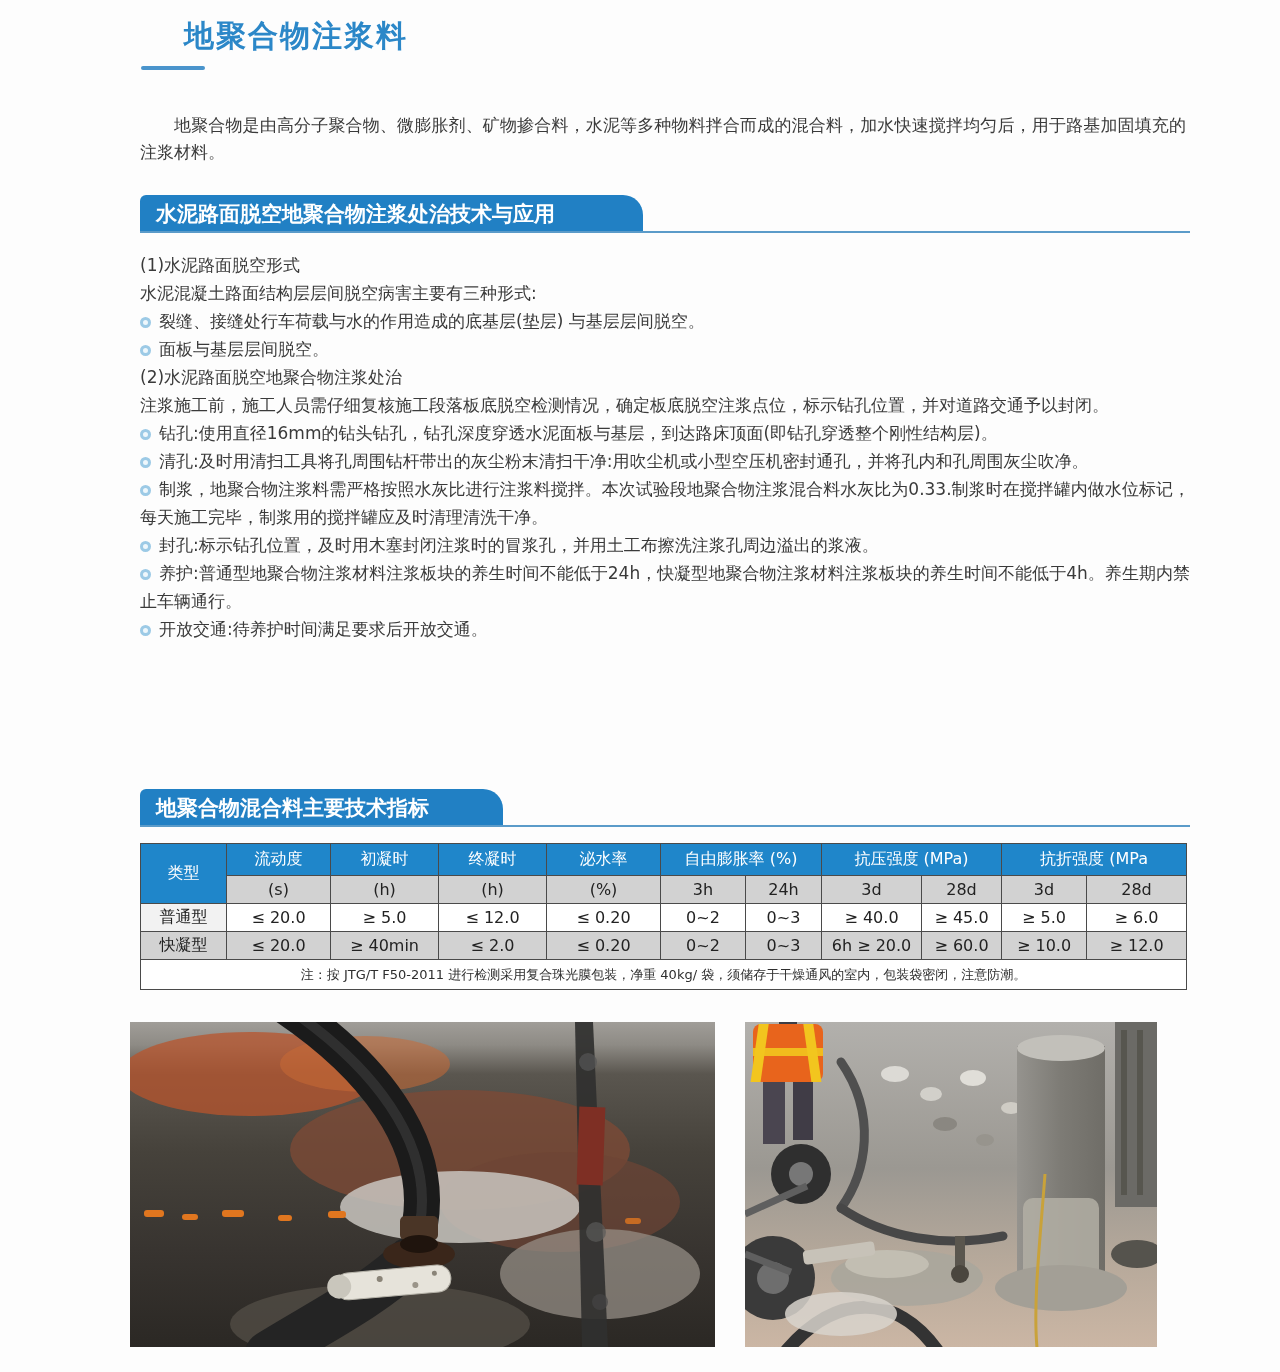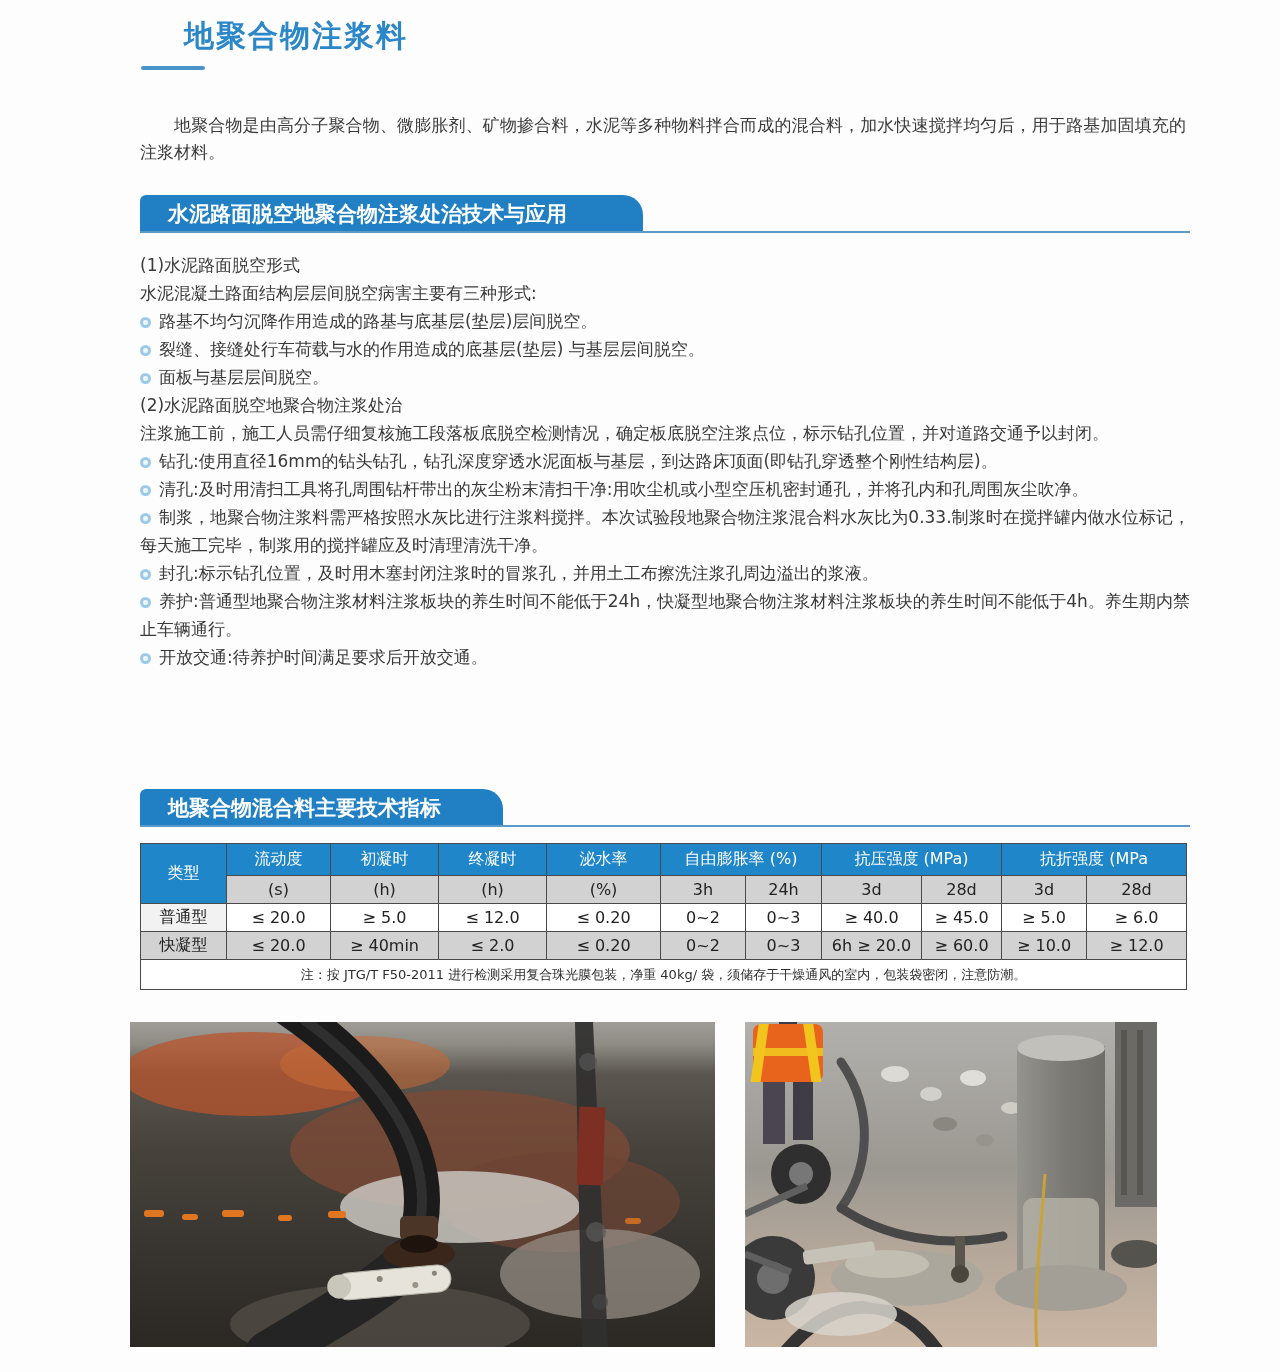--- a/index.html
+++ b/index.html
@@ -8,21 +8,21 @@
 
   .title { position:absolute; top:16px; left:140px; font-size:30px; font-weight:bold;
            color:#2b87c8; letter-spacing:2px;margin-left:44px; }
   .title-dash { position:absolute; top:66px; left:141px; width:64px; height:4px;
                 background:#4a94cc; border-radius:2px; }
 
   .intro { position:absolute; top:112px; left:140px; width:1046px; font-size:17px;
            line-height:27px; color:#3a3a3a; text-indent:2em; text-align:justify; }
 
   .banner { position:absolute; height:38px; background:#2180c4; color:#ffffff;
-            font-size:21px; font-weight:bold; line-height:38px; padding-left:28px;
+            font-size:21px; font-weight:bold; line-height:38px; padding-left:16px;
             border-radius:6px 20px 0 0; }
   .banner.b1 { top:195px; left:140px; width:503px; }
   .banner.b2 { top:789px; left:140px; width:363px; }
   .banner-line { position:absolute; left:140px; width:1050px; height:2px; background:#5b9bc9; }
   .banner-line.l1 { top:231px; }
   .banner-line.l2 { top:825px; }
 
   .body-text { position:absolute; top:251px; left:140px; width:1050px; }
   .line { font-size:17px; line-height:28px; color:#3a3a3a; text-align:justify; }
   .ring { display:inline-block; width:11px; height:11px; border:3px solid #9ccae6;
@@ -57,21 +57,20 @@
   <p class="intro">地聚合物是由高分子聚合物、微膨胀剂、矿物掺合料，水泥等多种物料拌合而成的混合料，加水快速搅拌均匀后，用于路基加固填充的注浆材料。</p>
 
   <div class="banner b1">
     <span>水泥路面脱空地聚合物注浆处治技术与应用</span>
   </div>
   <div class="banner-line l1"></div>
 
   <div class="body-text">
     <p class="line"><span class="lt">(1)水泥路面脱空形式</span></p>
     <p class="line"><span class="lt">水泥混凝土路面结构层层间脱空病害主要有三种形式:</span></p>
-    <p class="line"><span class="ring"></span><span class="lt">路基不均匀沉降作用造成的路基与底基层(垫层)层间脱空。</span></p>
     <p class="line"><span class="ring"></span><span class="lt">裂缝、接缝处行车荷载与水的作用造成的底基层(垫层) 与基层层间脱空。</span></p>
     <p class="line"><span class="ring"></span><span class="lt">面板与基层层间脱空。</span></p>
     <p class="line"><span class="lt">(2)水泥路面脱空地聚合物注浆处治</span></p>
     <p class="line"><span class="lt">注浆施工前，施工人员需仔细复核施工段落板底脱空检测情况，确定板底脱空注浆点位，标示钻孔位置，并对道路交通予以封闭。</span></p>
     <p class="line"><span class="ring"></span><span class="lt">钻孔:使用直径16mm的钻头钻孔，钻孔深度穿透水泥面板与基层，到达路床顶面(即钻孔穿透整个刚性结构层)。</span></p>
     <p class="line"><span class="ring"></span><span class="lt">清孔:及时用清扫工具将孔周围钻杆带出的灰尘粉末清扫干净:用吹尘机或小型空压机密封通孔，并将孔内和孔周围灰尘吹净。</span></p>
     <p class="line"><span class="ring"></span><span class="lt">制浆，地聚合物注浆料需严格按照水灰比进行注浆料搅拌。本次试验段地聚合物注浆混合料水灰比为0.33.制浆时在搅拌罐内做水位标记，每天施工完毕，制浆用的搅拌罐应及时清理清洗干净。</span></p>
     <p class="line"><span class="ring"></span><span class="lt">封孔:标示钻孔位置，及时用木塞封闭注浆时的冒浆孔，并用土工布擦洗注浆孔周边溢出的浆液。</span></p>
     <p class="line"><span class="ring"></span><span class="lt">养护:普通型地聚合物注浆材料注浆板块的养生时间不能低于24h，快凝型地聚合物注浆材料注浆板块的养生时间不能低于4h。养生期内禁止车辆通行。</span></p>
     <p class="line"><span class="ring"></span><span class="lt">开放交通:待养护时间满足要求后开放交通。</span></p>

